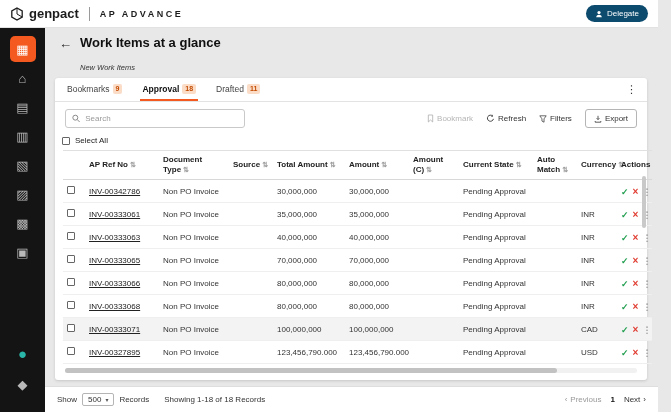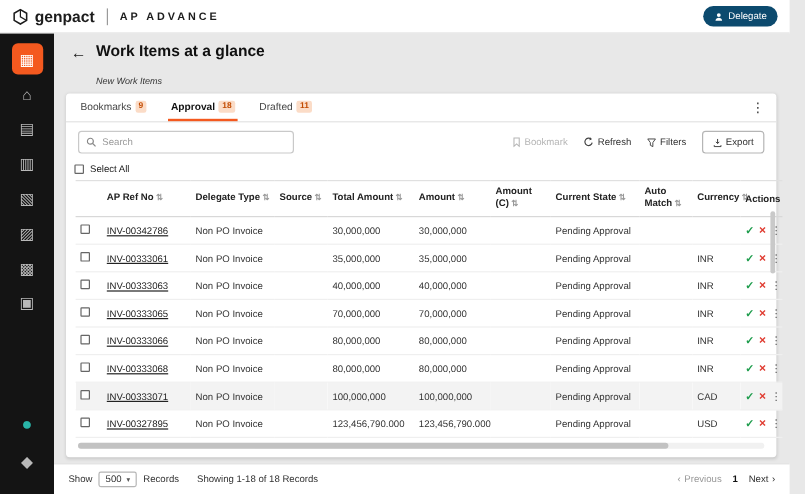--- a/index.html
+++ b/index.html
@@ -231,21 +231,21 @@
                 <col style="width:50px">
                 <col style="width:74px">
               <col style="width:44px">
                 <col style="width:40px">
                 <col style="width:35px">
             </colgroup>
             <thead>
               <tr id="theadrow">
                   <th></th>
                   <th><span>AP Ref No</span><span class="sort">⇅</span></th>
-                  <th><span>Delegate Type</span><span class="sort">⇅</span></th>
+                  <th><span>Document Type</span><span class="sort">⇅</span></th>
                   <th><span>Source</span><span class="sort">⇅</span></th>
                   <th><span>Total Amount</span><span class="sort">⇅</span></th>
                   <th><span>Amount</span><span class="sort">⇅</span></th>
                   <th><span>Amount (C)</span><span class="sort">⇅</span></th>
                   <th><span>Current State</span><span class="sort">⇅</span></th>
                   <th><span>Auto Match</span><span class="sort">⇅</span></th>
                   <th><span>Currency</span><span class="sort">⇅</span></th>
                   <th><span>Actions</span></th>
                 </tr>
             </thead>

